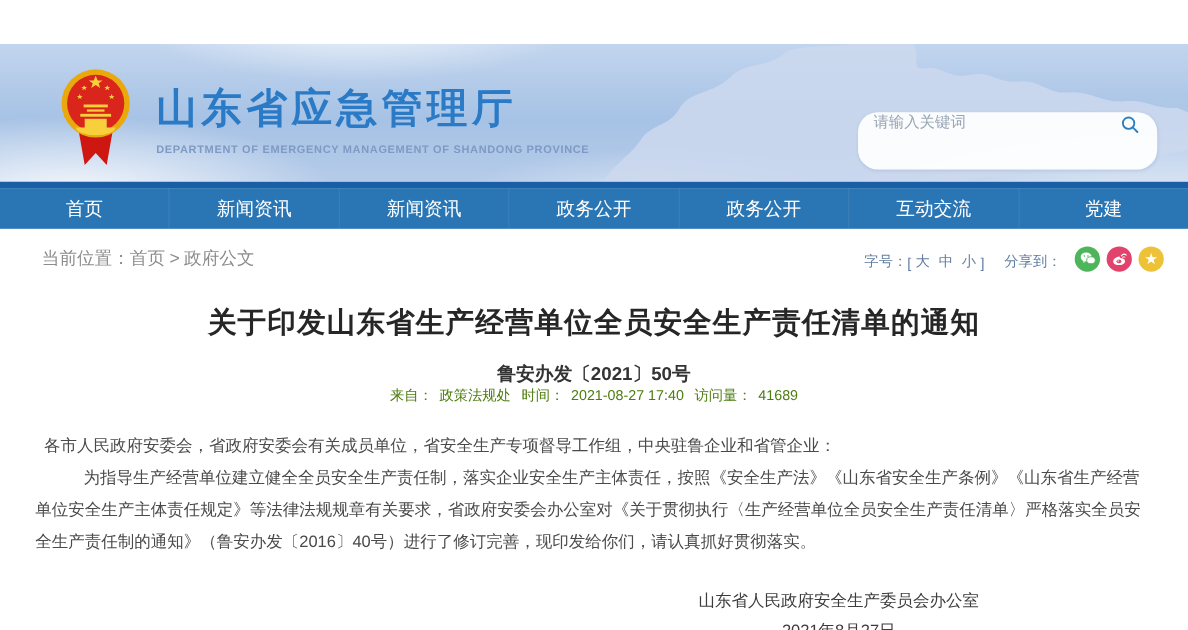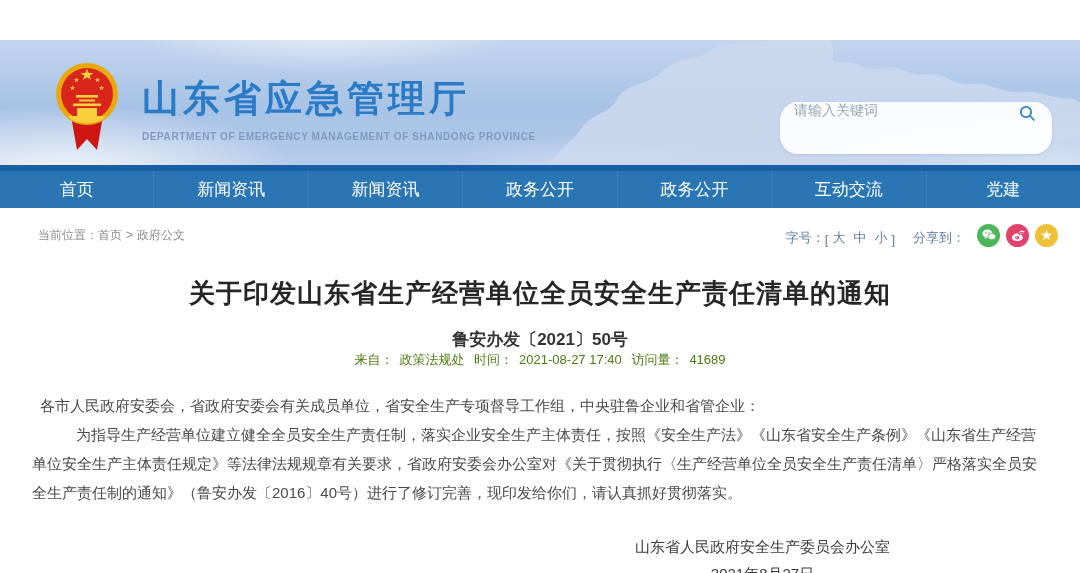--- a/index.html
+++ b/index.html
@@ -33,21 +33,21 @@
   .nav { height:37px; background:#2a76b5; display:flex; }
   .nav-item { flex:1; display:flex; align-items:center; justify-content:center;
     color:#fff; font-size:17px; text-decoration:none; cursor:pointer;
     border-left:1px solid rgba(255,255,255,.07); }
   .nav-item:first-child { border-left:none; }
 
   
   .content { padding-top:14px; }
   .meta-row { display:flex; justify-content:space-between; align-items:center;
     padding:0 22px 0 38px; height:26px; }
-  .breadcrumb { font-size:12px; color:#8c8c8c; }
+  .breadcrumb { font-size:16px; color:#8c8c8c; }
   .breadcrumb a { color:#8c8c8c; text-decoration:none; cursor:pointer; }
   .crumb-sep { margin:0 4px; }
   .tools { display:flex; align-items:flex-end; font-size:13px; color:#5f7ca2; }
   .fs-letter { margin:0 4px; cursor:pointer; color:#5f7ca2; text-decoration:none; }
   .share-label { margin-left:18px; margin-right:6px; }
   .share-ico { width:23px; height:23px; border-radius:50%; margin-left:6px;
     display:inline-flex; align-items:center; justify-content:center; cursor:pointer; }
   .share-wechat { background:#4db55a; }
   .share-weibo  { background:#e2436c; }
   .share-qzone  { background:#eec238; }

